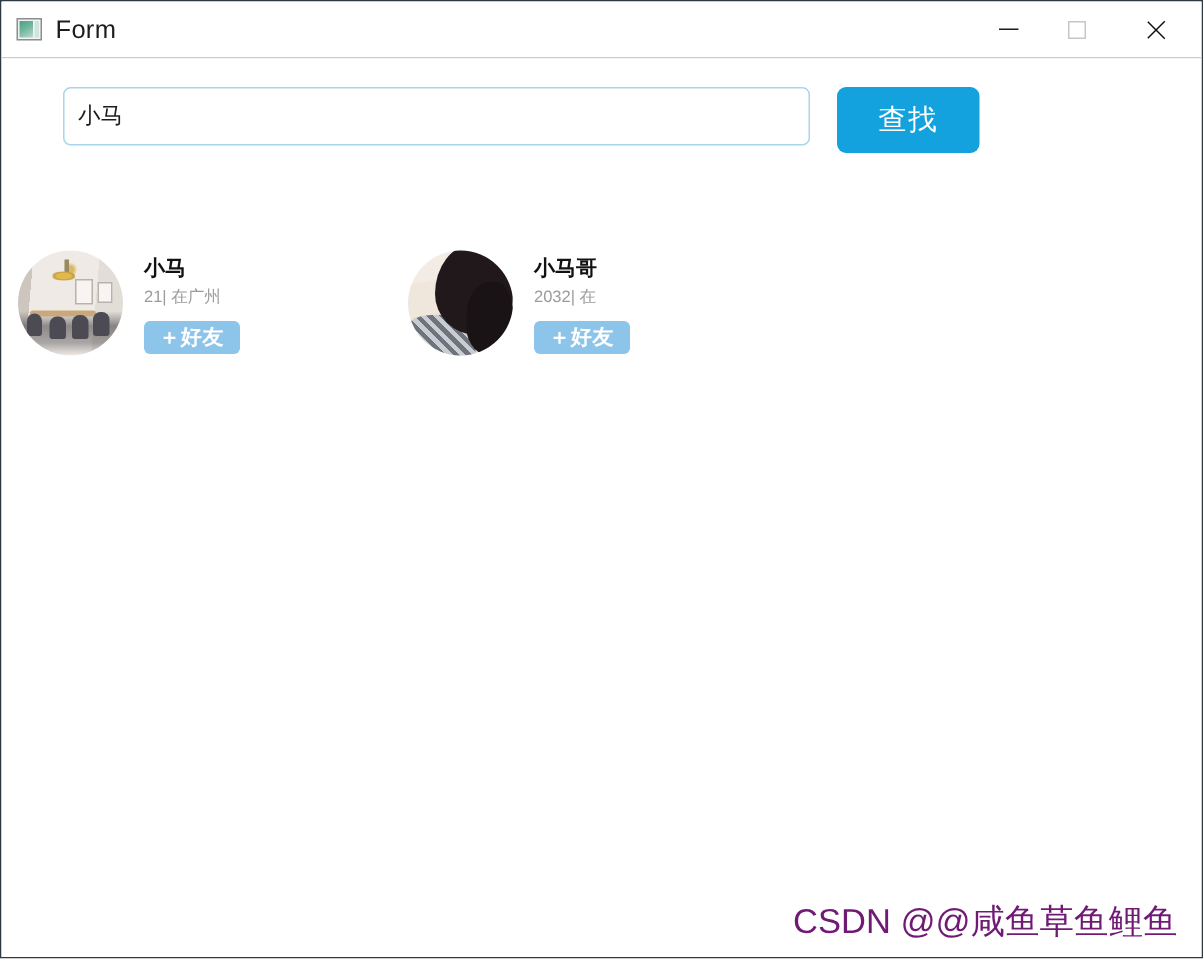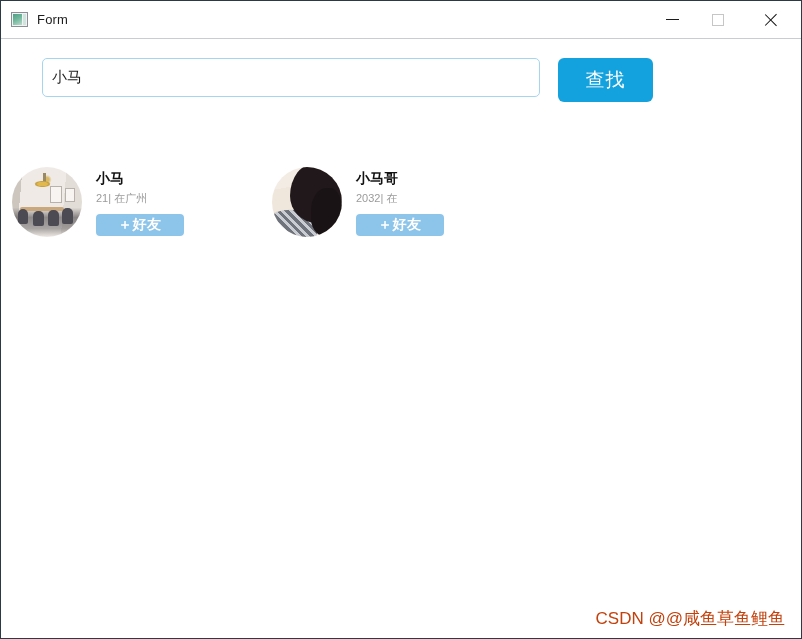--- a/index.html
+++ b/index.html
@@ -63,21 +63,21 @@
   .app-icon::after {
     content: "";
     position: absolute;
     right: 1px;
     top: 1px;
     width: 3px;
     height: 11px;
     background: #cfe4dc;
   }
   .title-text {
-    font-size: 13px;
+    font-size: 17px;
     color: #1d1d1d;
     line-height: 1;
     letter-spacing: 0.2px;
   }
   .title-spacer { flex: 1; }
   .win-controls {
     display: flex;
     align-items: stretch;
     height: 100%;
   }
@@ -310,41 +310,41 @@
     line-height: 22px;
     white-space: nowrap;
   }
   .friend-btn {
     margin-top: 5px;
     display: inline-flex;
     align-items: center;
     justify-content: center;
     gap: 2px;
     height: 22px;
-    padding: 0 22px;
+    padding: 0 10px;
     box-sizing: border-box;
     border: 0;
     border-radius: 4px;
     background: #8dc4ea;
     color: #ffffff;
     font-family: "Liberation Sans", "DejaVu Sans", sans-serif;
     font-size: 14px;
     font-weight: bold;
     letter-spacing: 0.5px;
     cursor: pointer;
     white-space: nowrap;
   }
 
   
   .watermark {
     position: absolute;
     right: 16px;
     bottom: 8px;
-    font-size: 17px;
-    color: #c2410c;
+    font-size: 23px;
+    color: #701a75;
     white-space: nowrap;
     user-select: none;
     margin-left: 43px;
   }
 </style>
 </head>
 <body>
 
 <div class="window">
 

